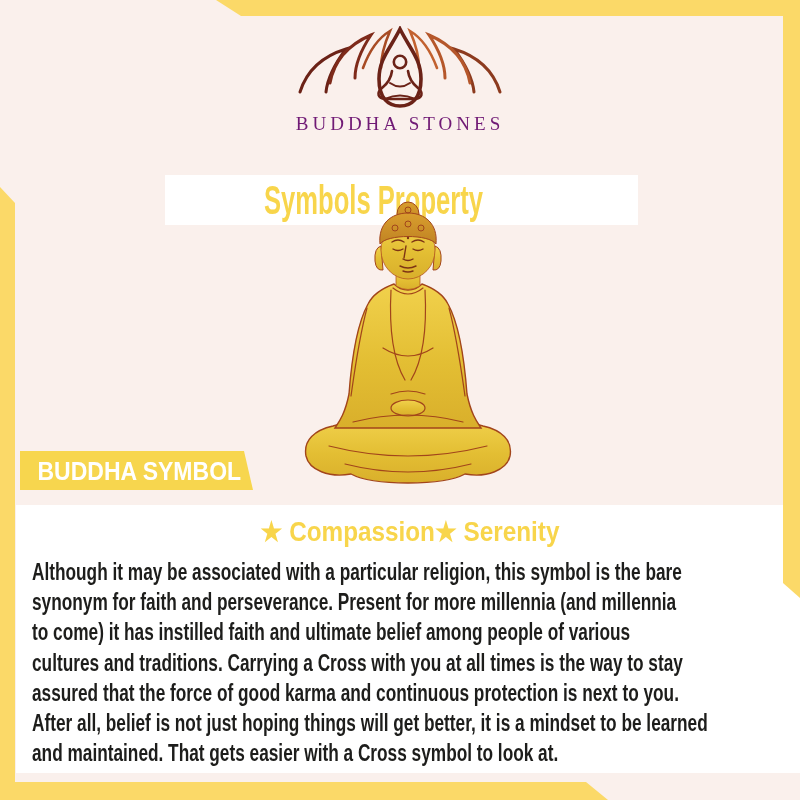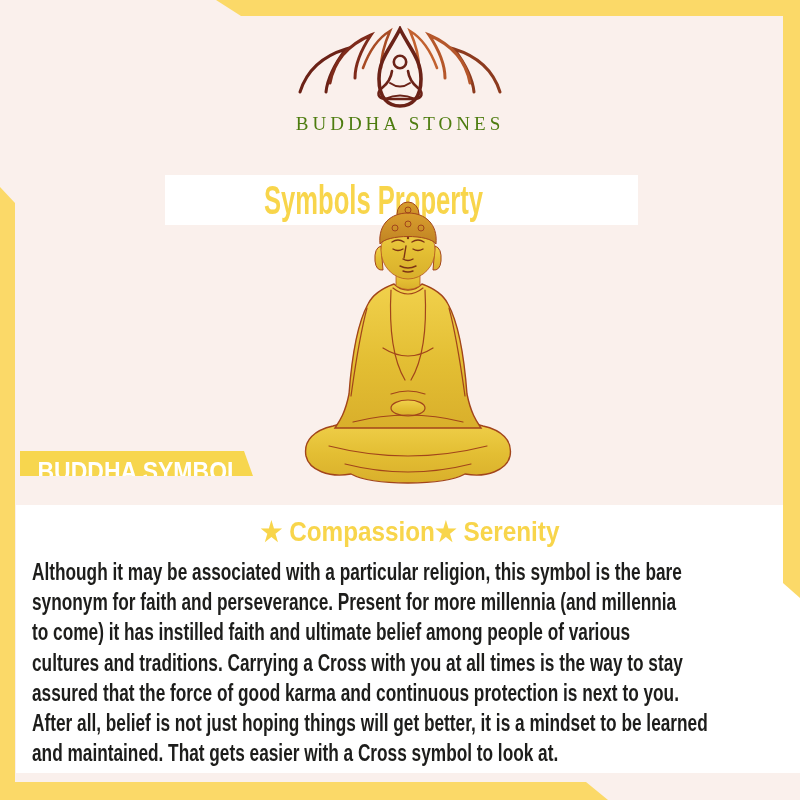--- a/index.html
+++ b/index.html
@@ -18,33 +18,33 @@
     clip-path:polygon(0 0,100% 0,100% 100%,0 583px);}
   .left-band{left:0;top:187px;width:15px;height:613px;
     clip-path:polygon(0 0,100% 16px,100% 100%,0 100%);}
   .bottom-strip{left:0;top:782px;width:608px;height:18px;
     clip-path:polygon(0 0,586px 0,100% 100%,0 100%);}
 
   
   .logo-svg{left:292px;top:26px;width:216px;height:92px;}
   .wordmark{left:0;top:113px;width:800px;text-align:center;
     font-family:"Liberation Serif",serif;font-size:19px;font-weight:500;
-    letter-spacing:4px;color:#4d7c0f;}
+    letter-spacing:4px;color:#701a75;}
 
   
   .headline-banner{left:165px;top:143px;width:473px;height:50px;background:#FFFFFF;margin-top:32px;}
   .headline-text{width:100%;height:50px;line-height:51px;text-align:center;
     font-size:40px;font-weight:800;color:#F8D54B;white-space:nowrap;
     transform:translateX(-28px) scaleX(0.64);}
 
   
   .buddha-svg{left:293px;top:198px;width:230px;height:295px;}
 
   
-  .label-banner{left:20px;top:451px;width:233px;height:25px;background:#F7D64E;
+  .label-banner{left:20px;top:451px;width:233px;height:39px;background:#F7D64E;
     clip-path:polygon(0 0,224px 0,100% 100%,0 100%);}
   .label-text{padding-left:19px;line-height:40px;font-size:25px;font-weight:700;
     color:#FFFFFF;white-space:nowrap;transform:scaleX(0.92);transform-origin:left center;}
 
   
   .content-white{left:16px;top:505px;width:784px;height:268px;background:#FFFFFF;}
   .traits-line{left:0;top:516px;width:800px;height:32px;line-height:32px;
     text-align:center;font-size:27px;font-weight:800;color:#F8D54B;white-space:nowrap;
     transform:translateX(10px) scaleX(0.9);}
   .paragraph{left:32px;top:557px;width:1000px;

